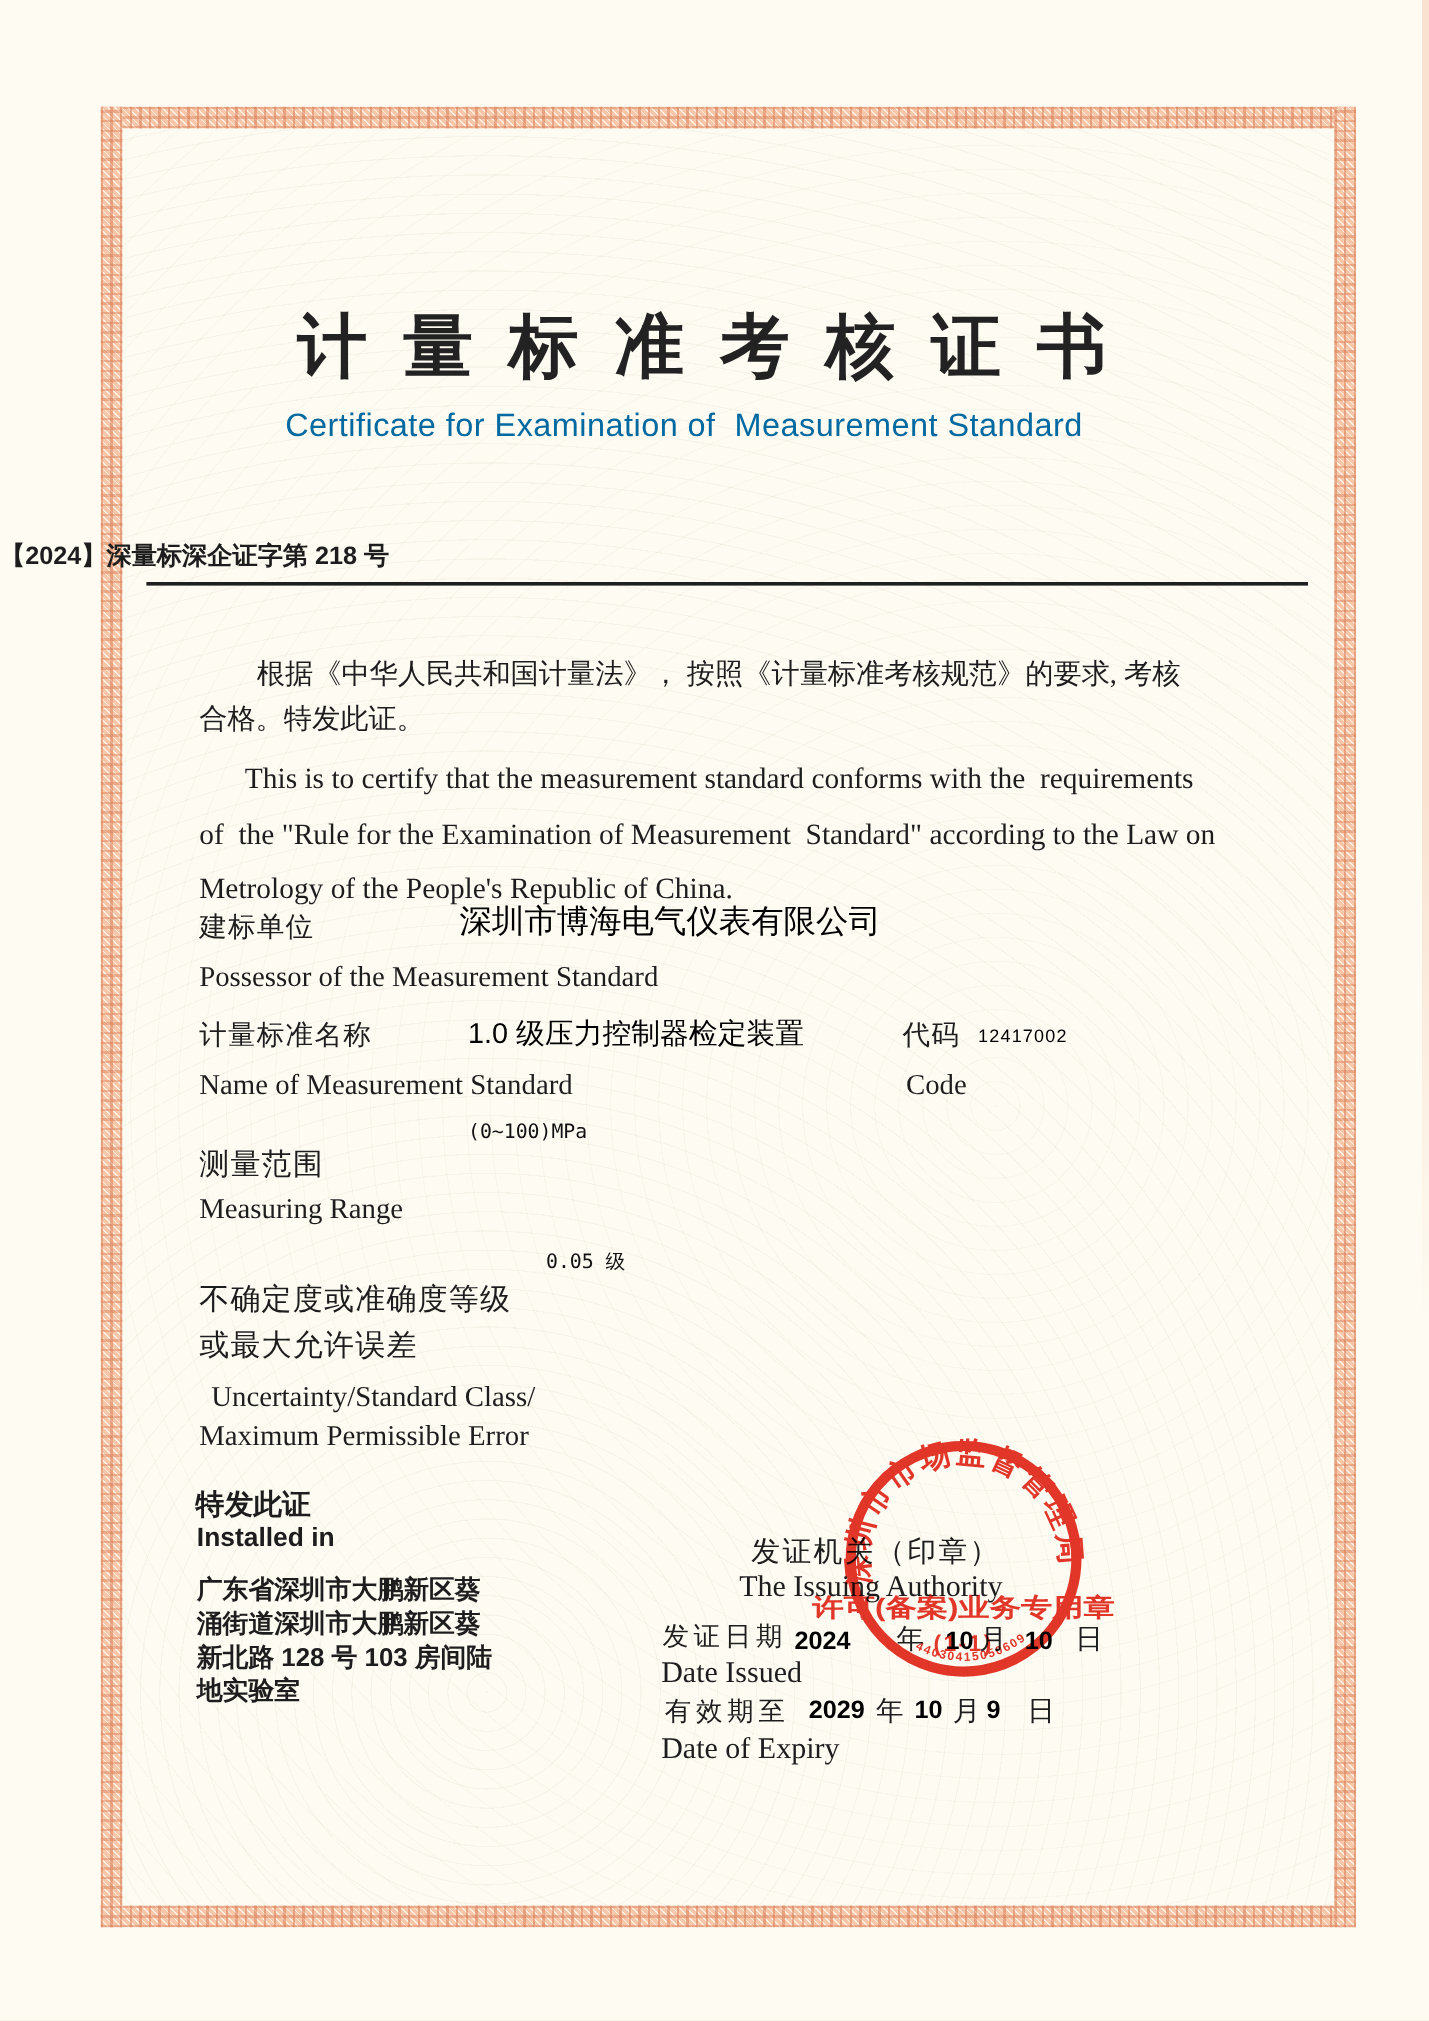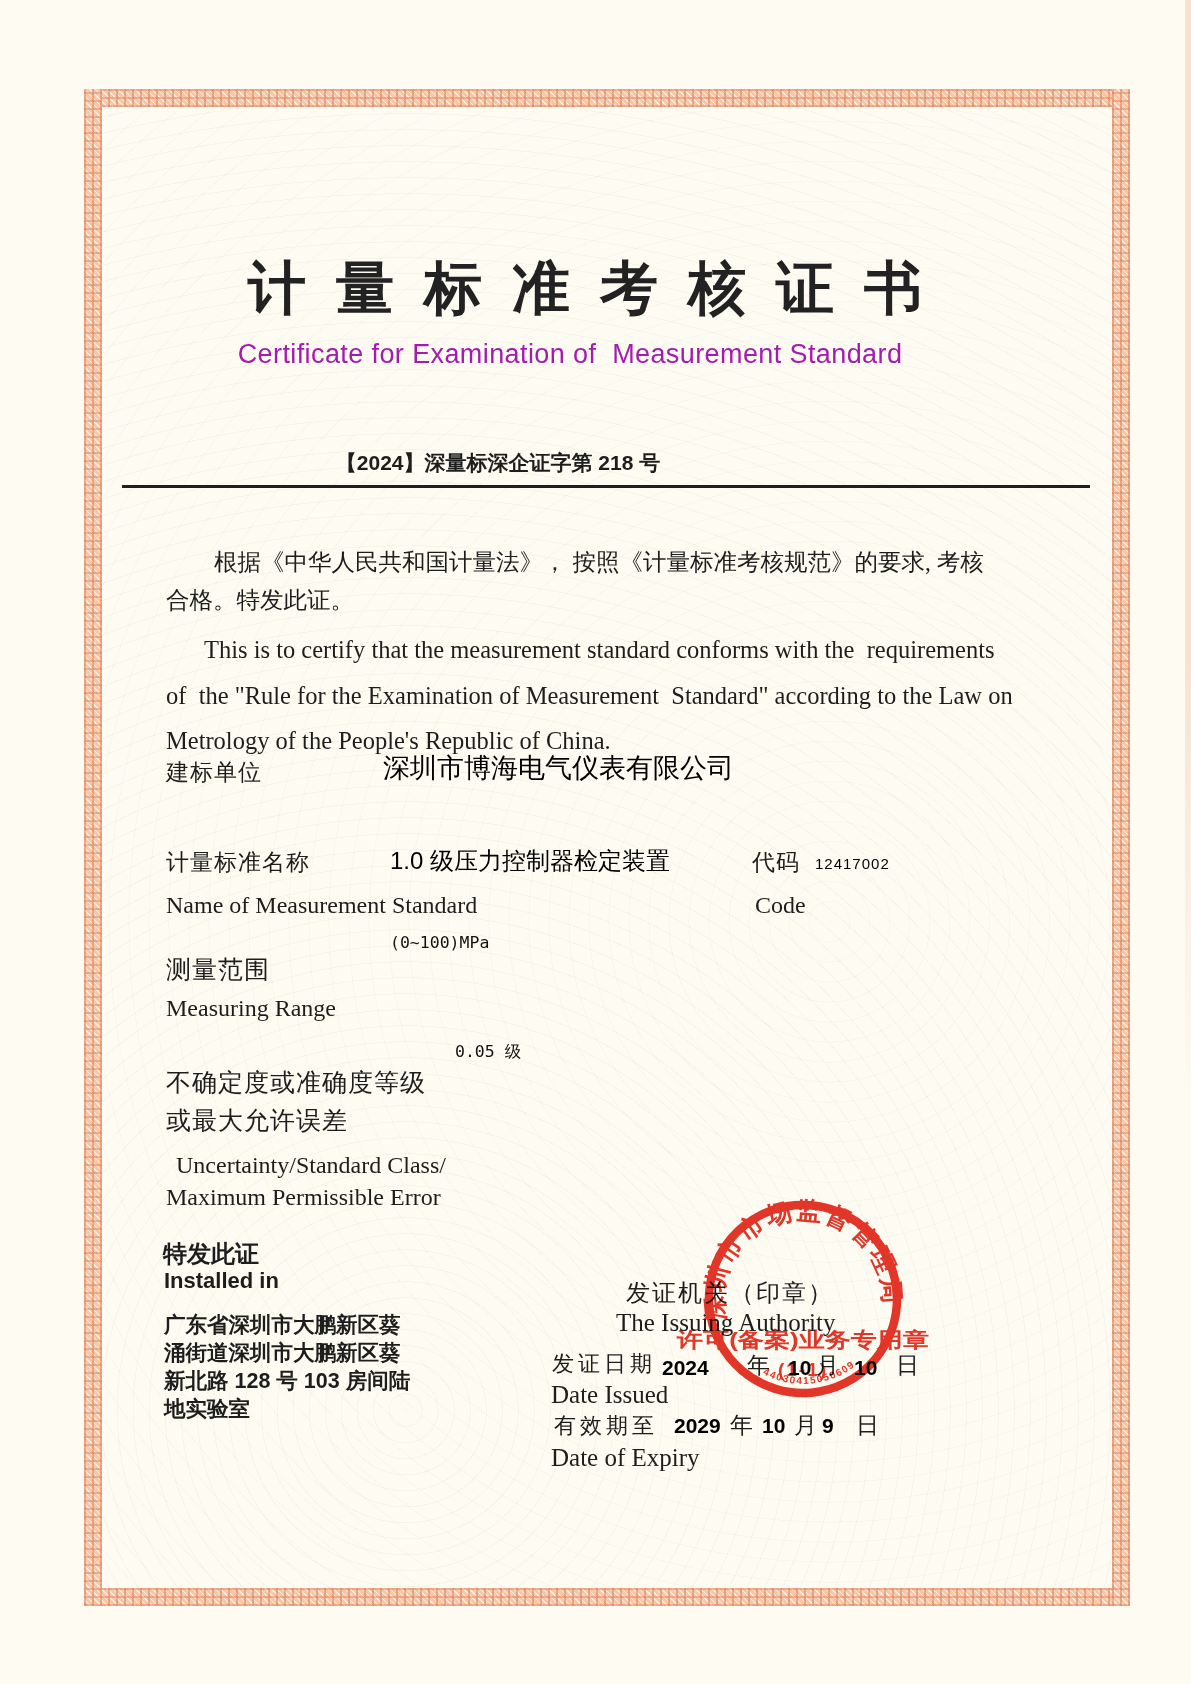--- a/index.html
+++ b/index.html
@@ -32,23 +32,23 @@
   .cn{font-family:"Liberation Serif","DejaVu Serif",serif;}
   .en-serif{font-family:"Liberation Serif","DejaVu Serif",serif;}
   .sans{font-family:"Liberation Sans","DejaVu Sans",sans-serif;}
   .bold{font-weight:bold;}
   .title-cn{
     top:250px;left:0;width:1140px;text-align:center;
     font-size:58px;font-weight:bold;letter-spacing:30px;padding-left:30px;color:#222;
   }
   .title-en{
     top:339px;left:0;width:1140px;text-align:center;
-    font-size:27px;color:#a21caf;letter-spacing:.4px;
+    font-size:27px;color:#0369a1;letter-spacing:.4px;
   }
-  .cert-no{top:449px;left:0;width:996px;text-align:center;font-size:21px;}
+  .cert-no{top:449px;left:0;width:996px;text-align:left;font-size:21px;}
   .rule{position:absolute;top:485px;left:122px;width:968px;height:3px;background:#1f1f1f;}
   .para{position:absolute;}
   .para div{white-space:pre;}
   .para-cn{top:543px;left:166px;font-size:23.5px;line-height:38px;}
   .para-cn .indent{padding-left:48px;}
   .para-en{top:627px;left:166px;font-size:24.5px;line-height:45.5px;}
   .para-en .indent{padding-left:38px;}
   .label-cn{font-size:23px;letter-spacing:1px;}
   .label-en{font-size:24px;}
   .value{font-size:24px;font-family:"Liberation Sans","DejaVu Sans",sans-serif;font-weight:normal;color:#000;}
@@ -85,20 +85,21 @@
     <div>合格。特发此证。</div>
   </div>
   <div class="para para-en en-serif">
     <div class="indent">This is to certify that the measurement standard conforms with the  requirements</div>
     <div>of  the "Rule for the Examination of Measurement  Standard" according to the Law on</div>
     <div>Metrology of the People's Republic of China.</div>
   </div>
 
   <div class="line label-cn" style="top:757px;left:166px;">建标单位</div>
   <div class="line value" style="top:750px;left:383px;font-size:27px;">深圳市博海电气仪表有限公司</div>
+  <div class="line label-en" style="top:802px;left:166px;">Possessor of the Measurement Standard</div>
 
   <div class="line label-cn" style="top:847px;left:166px;">计量标准名称</div>
   <div class="line value" style="top:845px;left:390px;">1.0 级压力控制器检定装置</div>
   <div class="line label-cn" style="top:847px;left:752px;">代码</div>
   <div class="line value" style="top:855px;left:815px;font-size:15px;letter-spacing:1px;">12417002</div>
   <div class="line label-en" style="top:892px;left:166px;">Name of Measurement Standard</div>
   <div class="line label-en" style="top:892px;left:755px;">Code</div>
 
   <div class="line small-val" style="top:933px;left:390px;">(0~100)MPa</div>
   <div class="line label-cn" style="top:953px;left:166px;font-size:25px;">测量范围</div>

